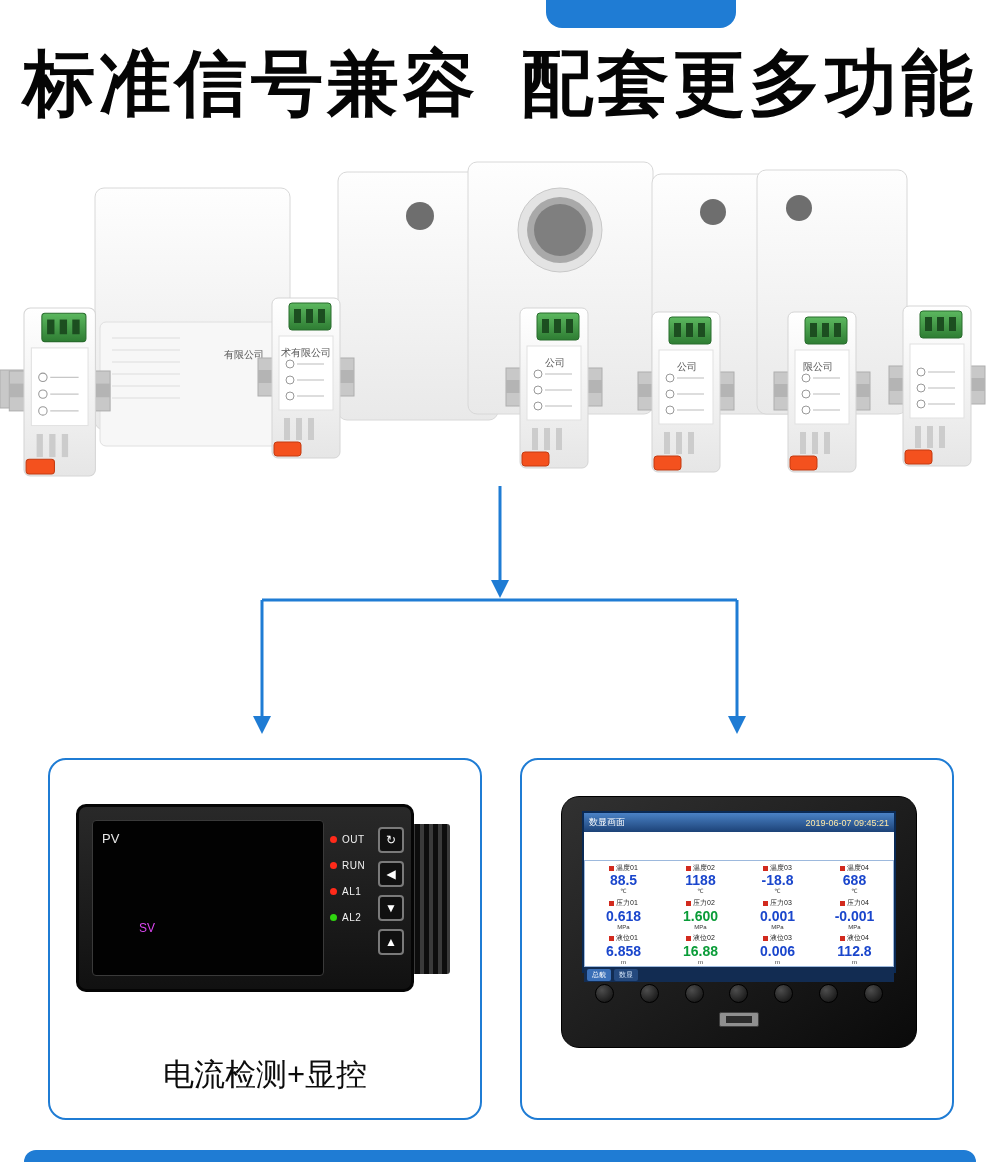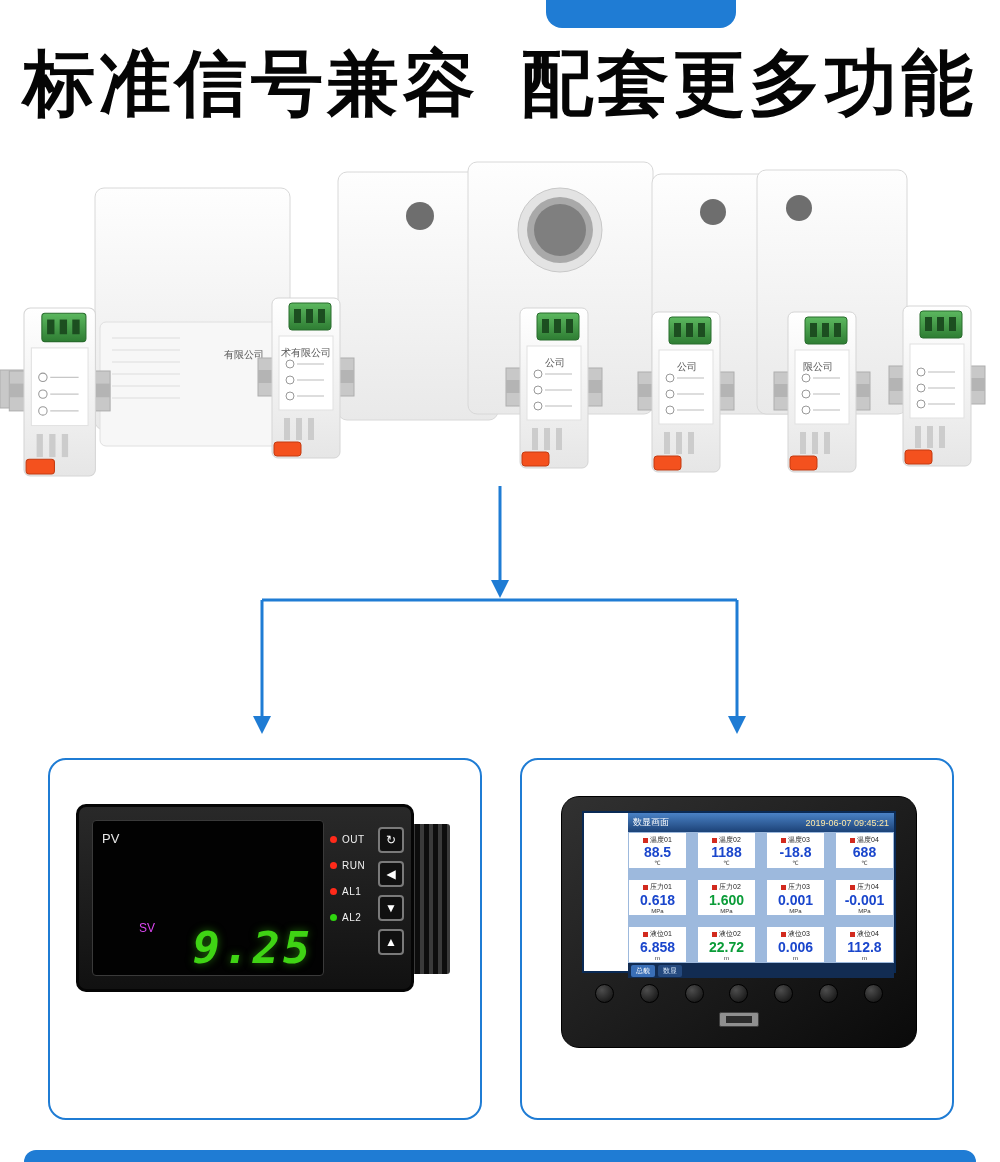--- a/index.html
+++ b/index.html
@@ -31,25 +31,25 @@
   .inds{position:absolute;left:251px;top:27px;}
   .ind{display:flex;align-items:center;gap:5px;margin-bottom:15px;}
   .dot{width:7px;height:7px;border-radius:50%;background:#f00;}
   .ind .lab{color:#f2f2f2;font-size:10px;letter-spacing:.5px;}
   .btns{position:absolute;left:299px;top:20px;}
   .mbtn{width:26px;height:26px;margin-bottom:8px;background:#101010;border:2px solid #7a7a7a;border-radius:4px;color:#fff;font-size:12px;display:flex;align-items:center;justify-content:center;box-sizing:border-box;}
 
   
   .recorder{position:absolute;left:39px;top:36px;width:356px;height:252px;}
   .rbody{position:absolute;left:0;top:0;right:0;bottom:0;border-radius:18px;background:linear-gradient(145deg,#313131,#0a0a0a);border:1px solid #000;}
-  .screen{position:absolute;left:21px;top:15px;width:314px;height:162px;background:#fff;border:2px solid #0a2a55;box-sizing:border-box;display:flex;flex-direction:column;padding-left:44px;}
+  .screen{position:absolute;left:21px;top:15px;width:314px;height:162px;background:#fff;border:2px solid #0a2a55;box-sizing:border-box;display:flex;flex-direction:column;}
   .scr-head{height:19px;background:linear-gradient(180deg,#4a82c6,#1c4277);display:flex;align-items:center;justify-content:space-between;padding:0 5px;box-sizing:border-box;flex:none;}
   .scr-title{color:#fff;font-size:9px;}
   .scr-time{color:#ffe9a8;font-size:9px;}
-  .grid{flex:1;display:grid;grid-template-columns:repeat(4,1fr);grid-template-rows:repeat(3,1fr);background:#9db9dd;gap:12px;padding:1px;}
+  .grid{flex:1;display:grid;grid-template-columns:repeat(4,1fr);grid-template-rows:repeat(3,1fr);background:#9db9dd;gap:0;padding:1px;margin-top:28px;}
   .cell{background:#fff;display:flex;flex-direction:column;align-items:center;justify-content:space-between;padding:2px 0 1px 0;}
   .cell-head{display:flex;align-items:center;gap:2px;font-size:7px;color:#222;}
   .chip{width:5px;height:5px;background:#d22a1e;display:inline-block;}
   .cell-val{font-size:14px;font-weight:bold;line-height:1;color:#1a46cc;}
   .cell-unit{font-size:6px;color:#333;}
   .scr-foot{height:15px;background:#122c52;display:flex;align-items:center;gap:3px;padding:0 3px;flex:none;}
   .ftab{font-size:7px;padding:1px 5px;border-radius:2px;}
   .ftab.f0{background:#3a6fb7;color:#fff;}
   .ftab.f1{background:#24497e;color:#cfe0f5;}
   .rbtns{position:absolute;left:34px;right:34px;top:188px;display:flex;justify-content:space-between;}
@@ -169,21 +169,20 @@
     <polygon class="arrow-head" points="728,246 746,246 737,264"></polygon>
   </svg>
 
   <div class="card card-left">
     <div class="meter">
       <div class="fins"></div>
       <div class="bezel">
         <div class="display">
           <div class="pv-label">PV</div>
           <div class="sv-label">SV</div>
-          <div class="sv-value seg">9.25</div>
         </div>
         <div class="inds">
           <div class="ind">
             <span class="dot" style="background: rgb(255, 42, 26);"></span>
             <span class="lab">OUT</span>
           </div>
           <div class="ind">
             <span class="dot" style="background: rgb(255, 42, 26);"></span>
             <span class="lab">RUN</span>
           </div>
@@ -197,20 +196,21 @@
           </div>
         </div>
         <div class="btns">
           <div class="mbtn">↻</div>
           <div class="mbtn">◀</div>
           <div class="mbtn">▼</div>
           <div class="mbtn">▲</div>
         </div>
       </div>
     </div>
+    <div class="caption">电流检测+显控</div>
   </div>
 
   <div class="card card-right">
     <div class="recorder">
       <div class="rbody"></div>
       <div class="screen">
         <div class="scr-head">
           <span class="scr-title">数显画面</span>
           <span class="scr-time">2019-06-07 09:45:21</span>
         </div>
@@ -285,21 +285,21 @@
                 <span>液位01</span>
               </div>
             <div class="cell-val" style="color: rgb(26, 70, 204);">6.858</div>
             <div class="cell-unit">m</div>
           </div>
           <div class="cell">
             <div class="cell-head">
                 <span class="chip"></span>
                 <span>液位02</span>
               </div>
-            <div class="cell-val" style="color: rgb(10, 156, 56);">22.72</div>
+            <div class="cell-val" style="color: rgb(10, 156, 56);">16.88</div>
             <div class="cell-unit">m</div>
           </div>
           <div class="cell">
             <div class="cell-head">
                 <span class="chip"></span>
                 <span>液位03</span>
               </div>
             <div class="cell-val" style="color: rgb(26, 70, 204);">0.006</div>
             <div class="cell-unit">m</div>
           </div>

